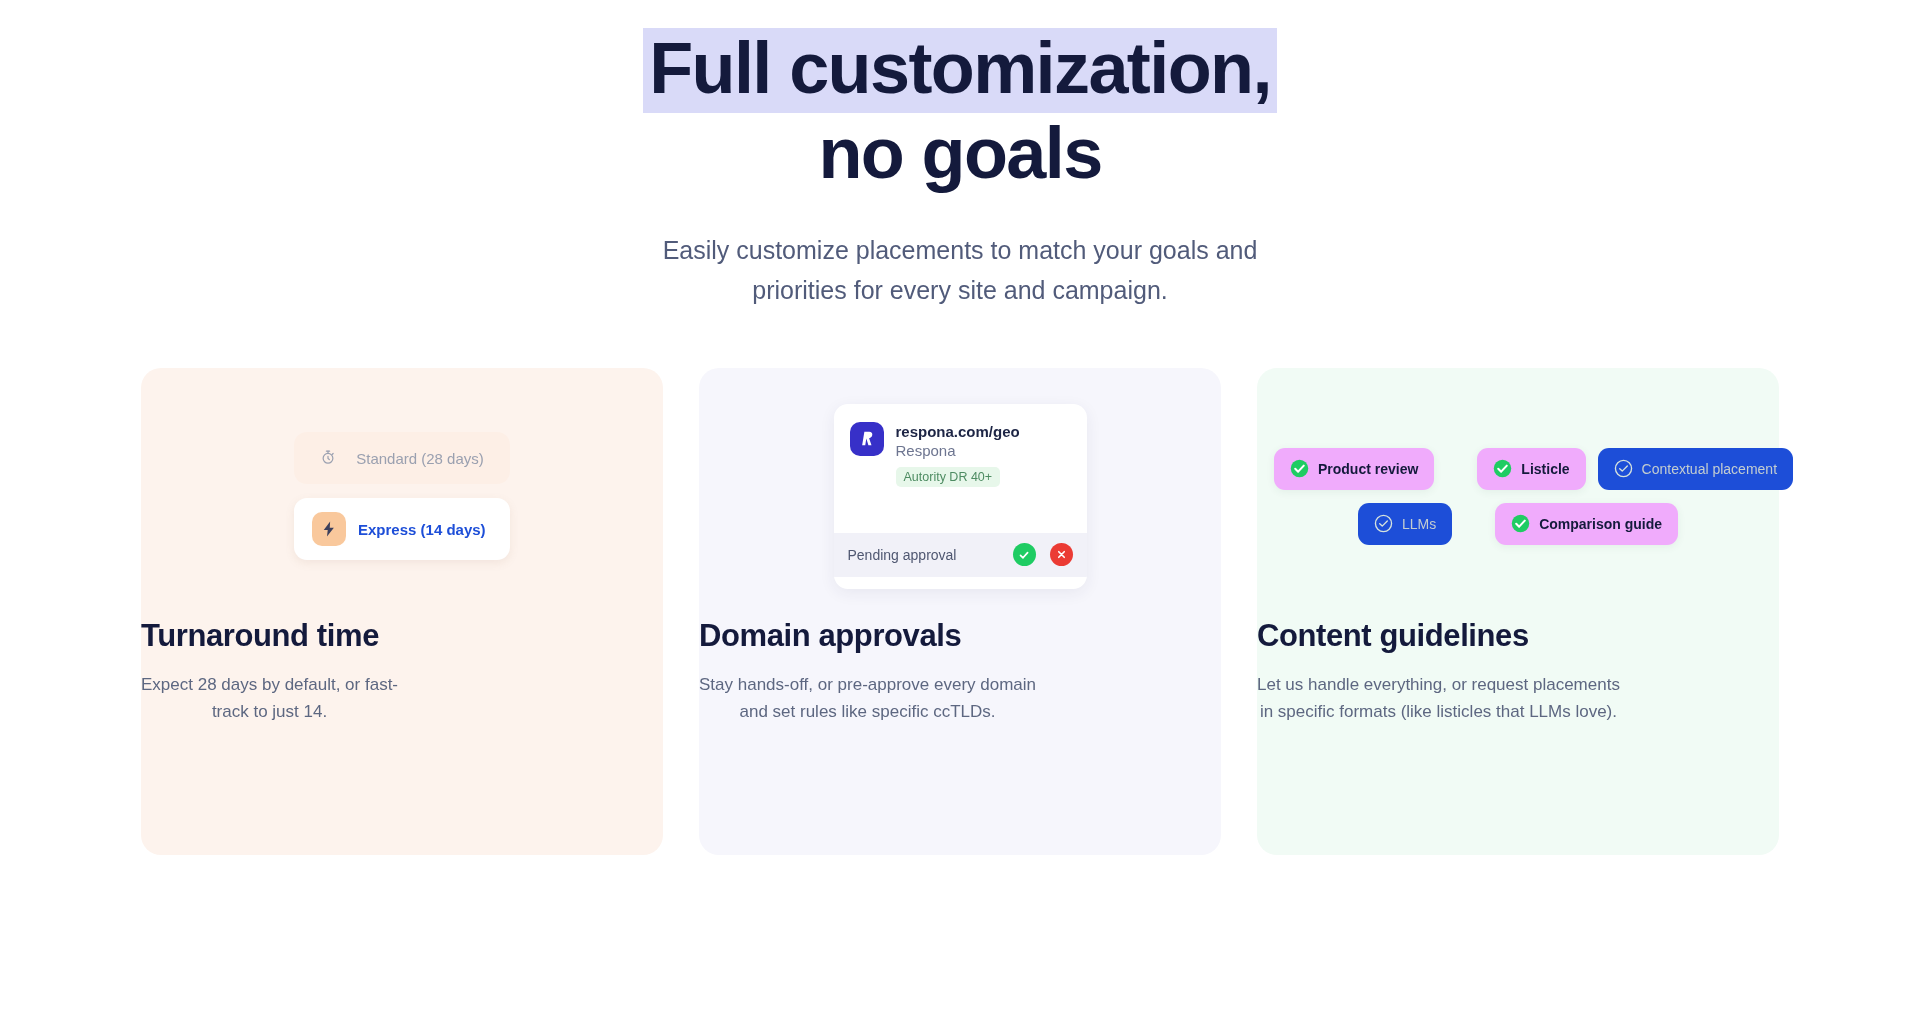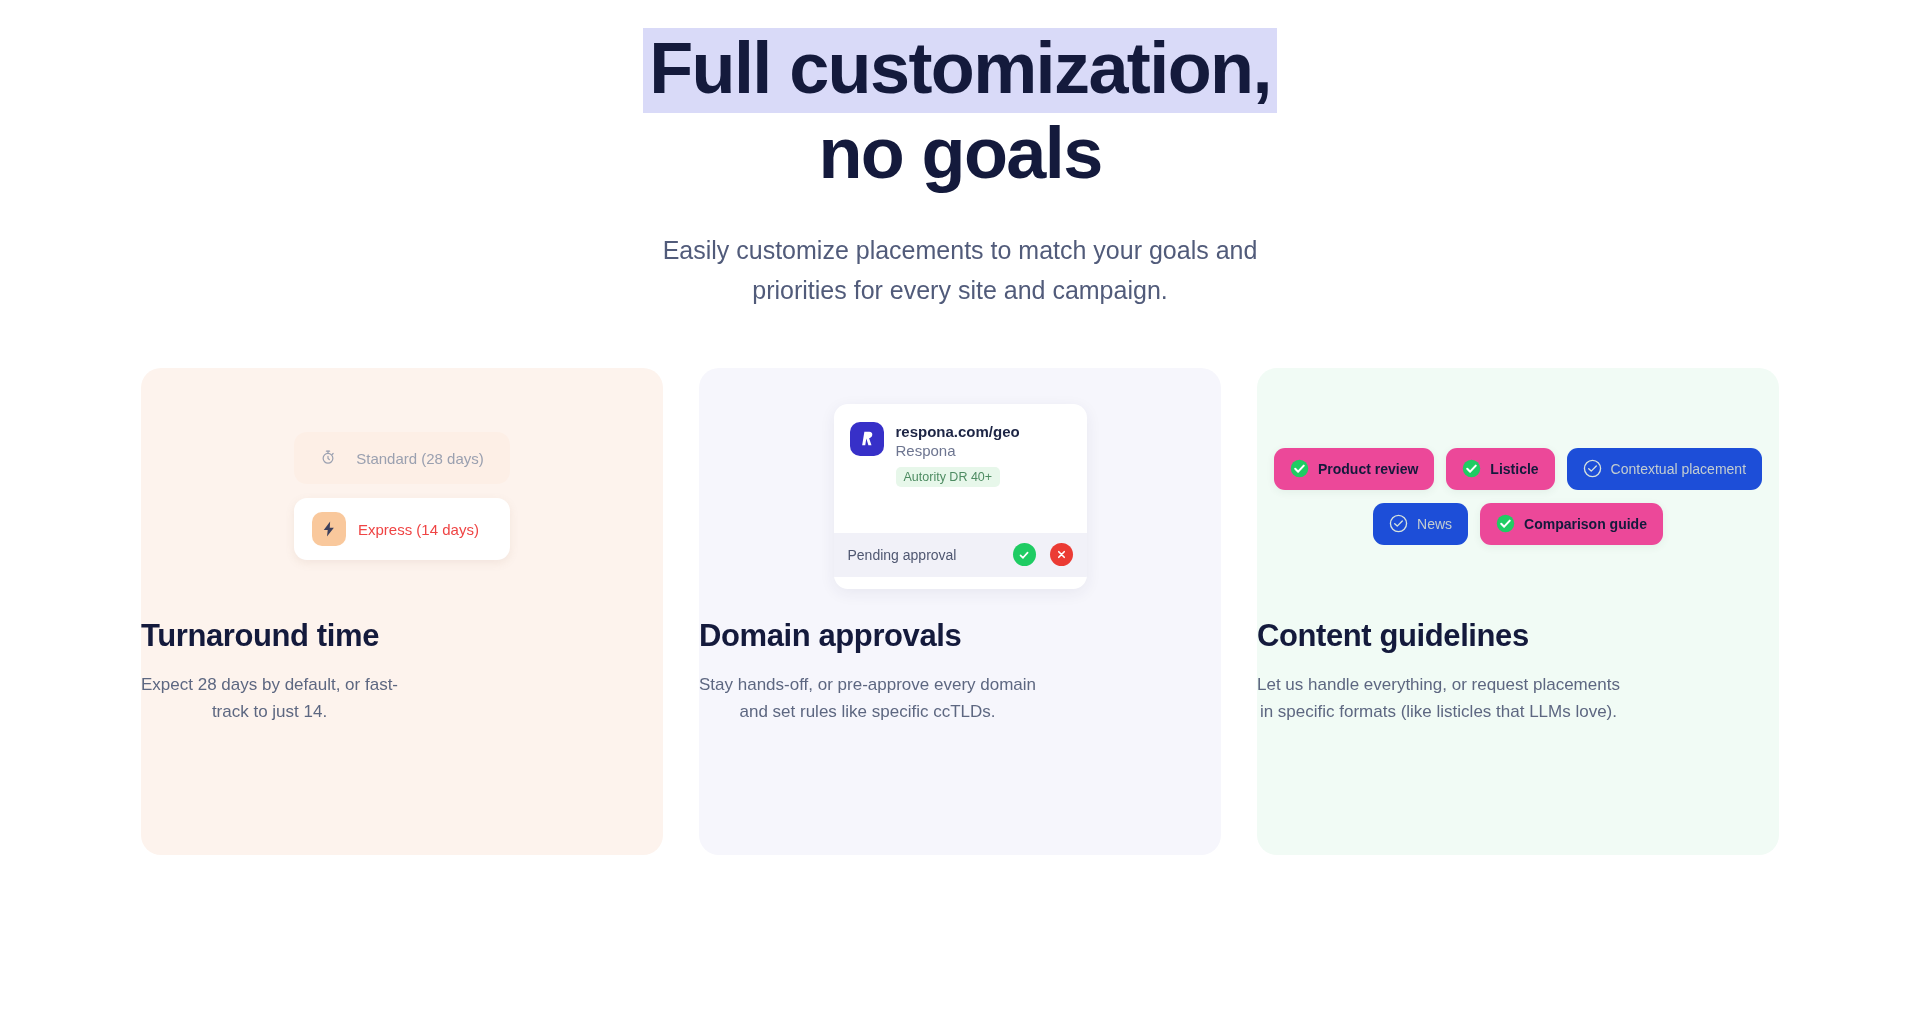--- a/index.html
+++ b/index.html
@@ -98,22 +98,22 @@
     font-size:15px;
   }
   .option.inactive {
     background:#fdefe6;
     color:#9aa0b0;
     justify-content:center;
     gap:20px;
   }
   .option.active {
     background:#ffffff;
-    color:#ef4444;
-    font-weight:400;
+    color:#1d4ed8;
+    font-weight:700;
     height:62px;
     box-shadow:0 3px 10px rgba(150,110,80,.10);
   }
   .icon-badge {
     width:34px; height:34px;
     border-radius:10px;
     background:#f9c89c;
     display:flex; align-items:center; justify-content:center;
     flex:0 0 auto;
   }
@@ -170,21 +170,21 @@
   .c3 { background:#f1fbf5; }
   .pill {
     display:flex; align-items:center; gap:9px;
     height:42px;
     padding:0 16px;
     border-radius:11px;
     font-size:14px;
     font-weight:600;
     white-space:nowrap;
   }
-  .pill.on { background:#ec4899; color:#141a3c; box-shadow:0 2px 8px rgba(40,90,60,.07); }
+  .pill.on { background:#f0abfc; color:#141a3c; box-shadow:0 2px 8px rgba(40,90,60,.07);margin-left:31px; }
   .pill.off { background:#1d4ed8; color:#c3cdd0; font-weight:500; }
   .check { width:19px; height:19px; flex:0 0 auto; }
 
   .pill-row { display:flex; gap:12px; justify-content:center; width:100%; }
   .pill-row.r2 { margin-top:13px; }
 </style>
 </head>
 <body>
 
 <div class="page">
@@ -313,21 +313,21 @@
 
           <div class="pill-row r2">
 
             <div class="pill off">
               <span class="check">
                 <svg width="19" height="19" viewBox="0 0 24 24">
                   <circle cx="12" cy="12" r="10.2" fill="none" stroke="#d6e2dd" stroke-width="1.7"></circle>
                   <path d="M7.2 12.3 10.4 15.3 16.8 8.8" fill="none" stroke="#d6e2dd" stroke-width="1.7" stroke-linecap="round" stroke-linejoin="round"></path>
                 </svg>
               </span>
-              <span>News</span>
+              <span>LLMs</span>
             </div>
 
             <div class="pill on">
               <span class="check">
                 <svg width="19" height="19" viewBox="0 0 24 24">
                   <circle cx="12" cy="12" r="11" fill="#1fcc63"></circle>
                   <path d="M6.6 12.4 10.3 16 17.4 8.4" fill="none" stroke="#ffffff" stroke-width="2.6" stroke-linecap="round" stroke-linejoin="round"></path>
                 </svg>
               </span>
               <span>Comparison guide</span>

